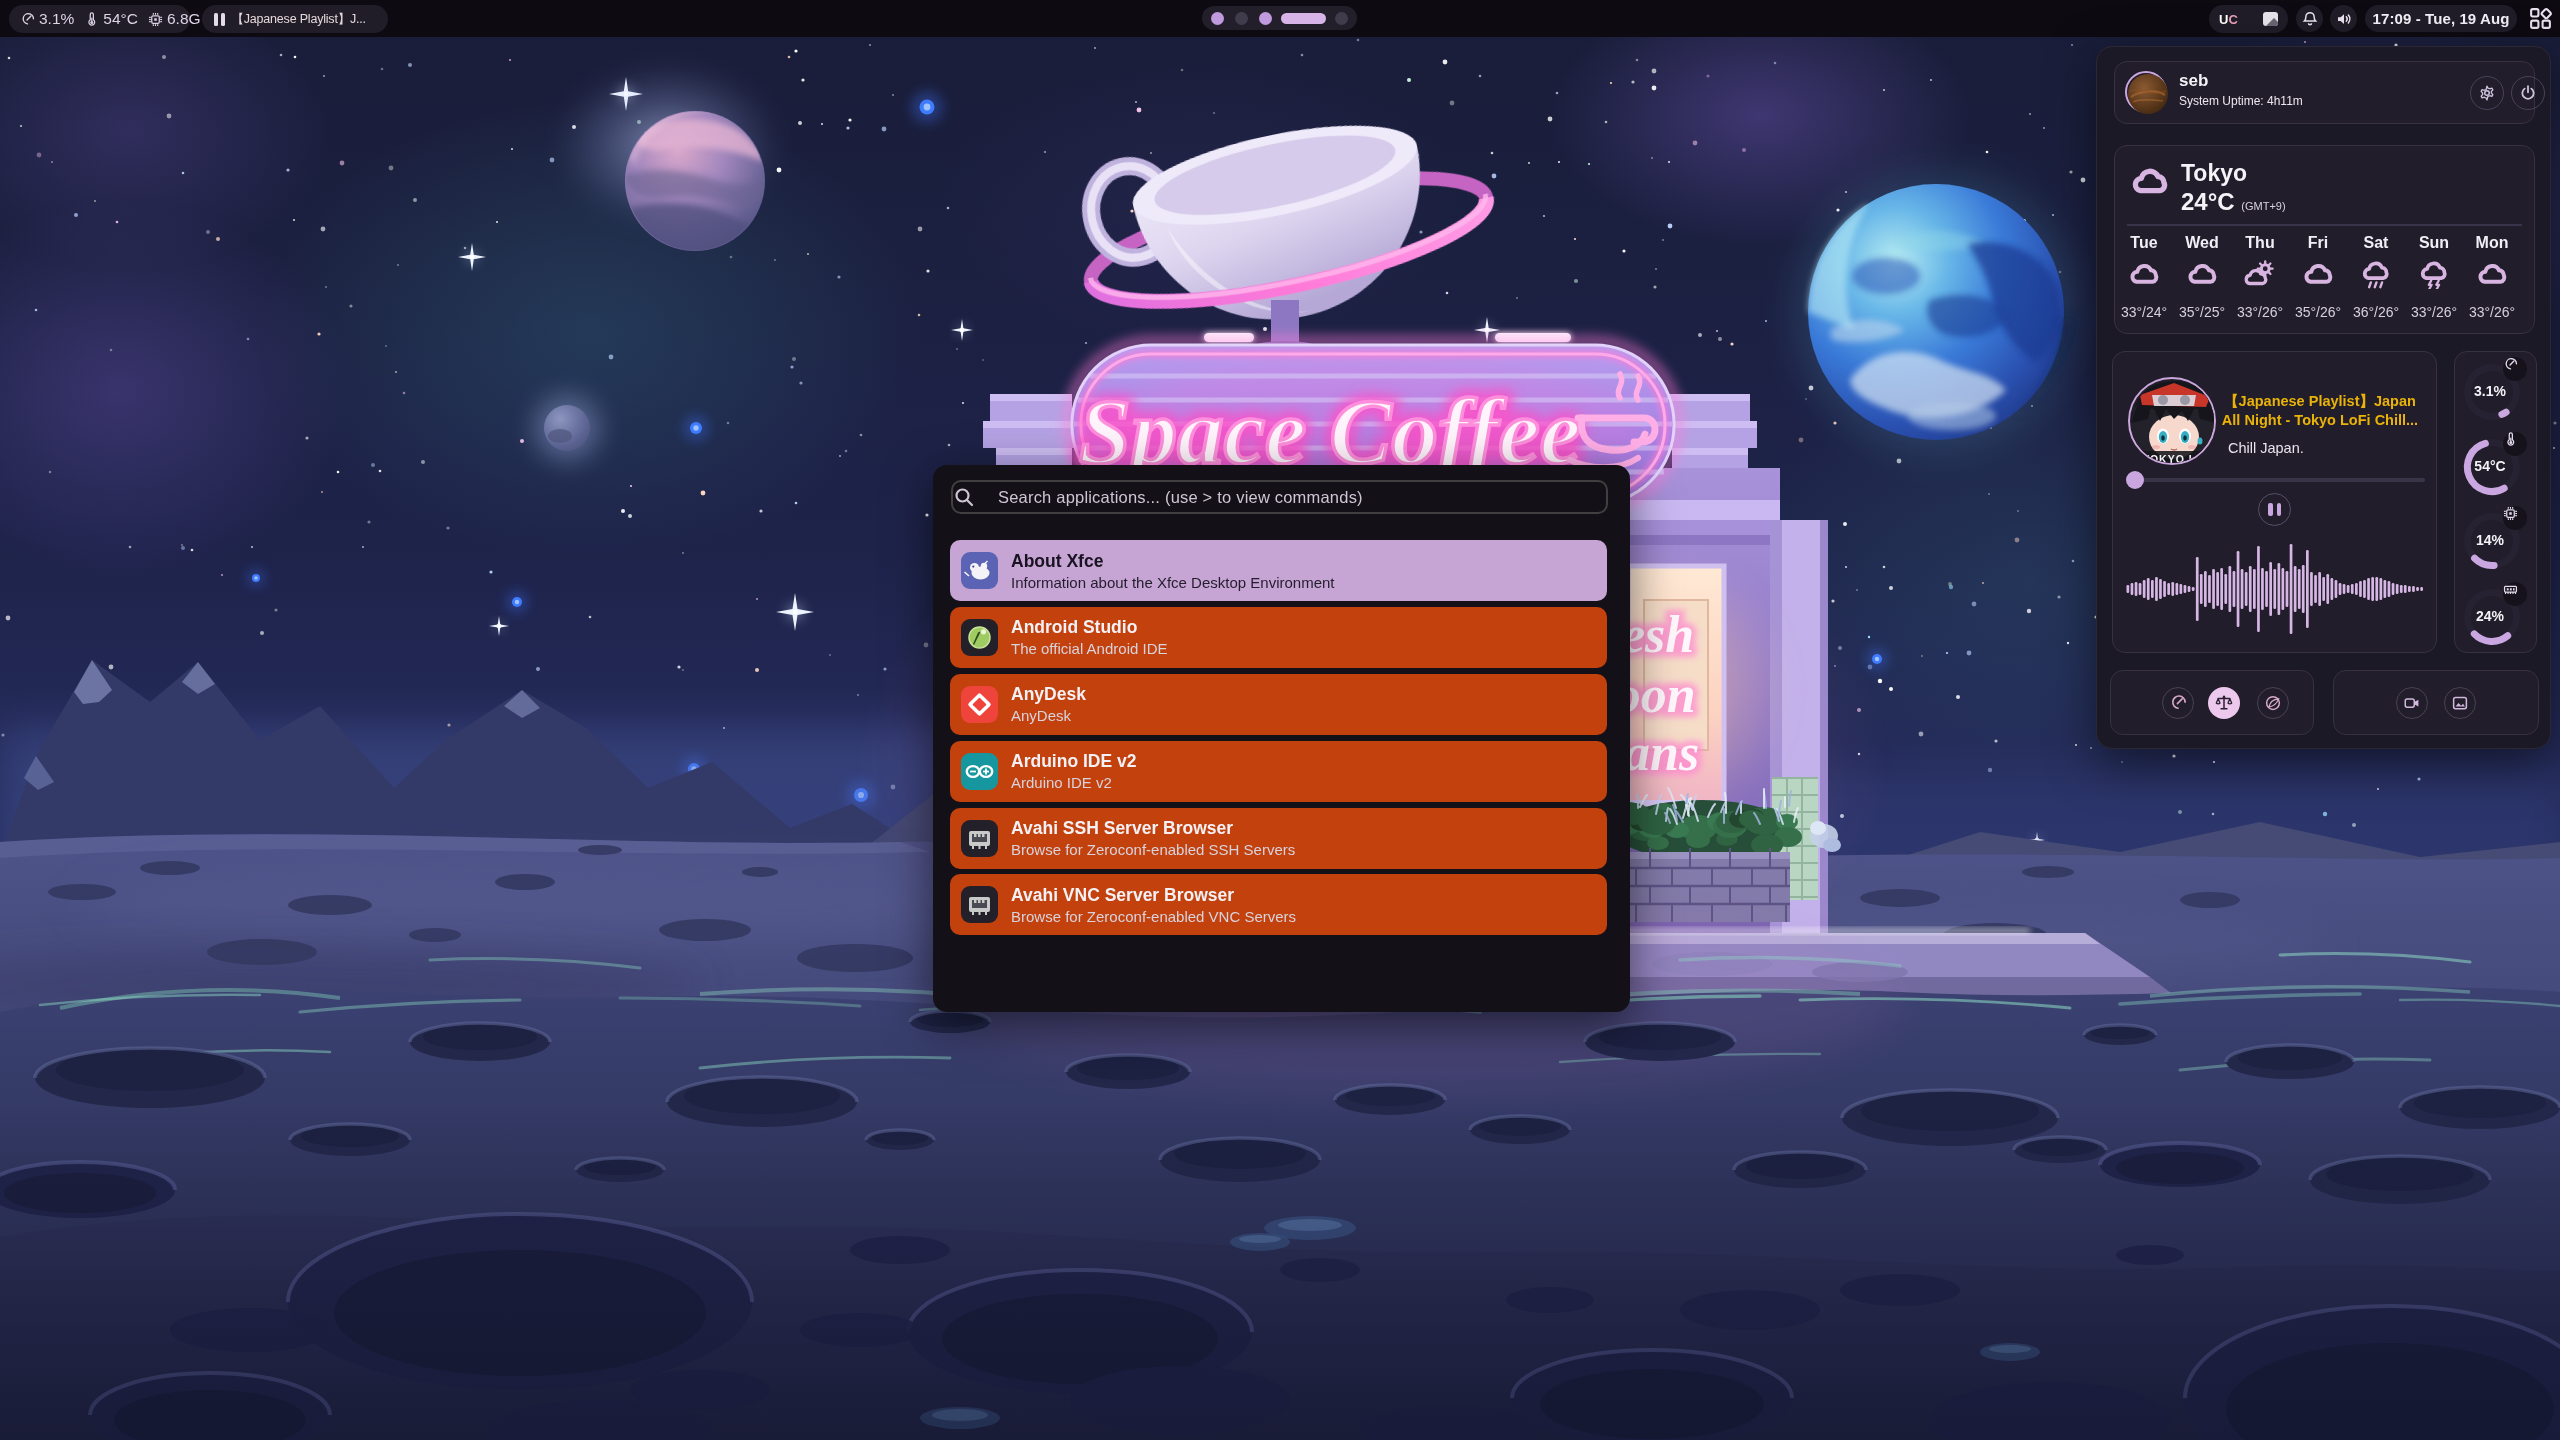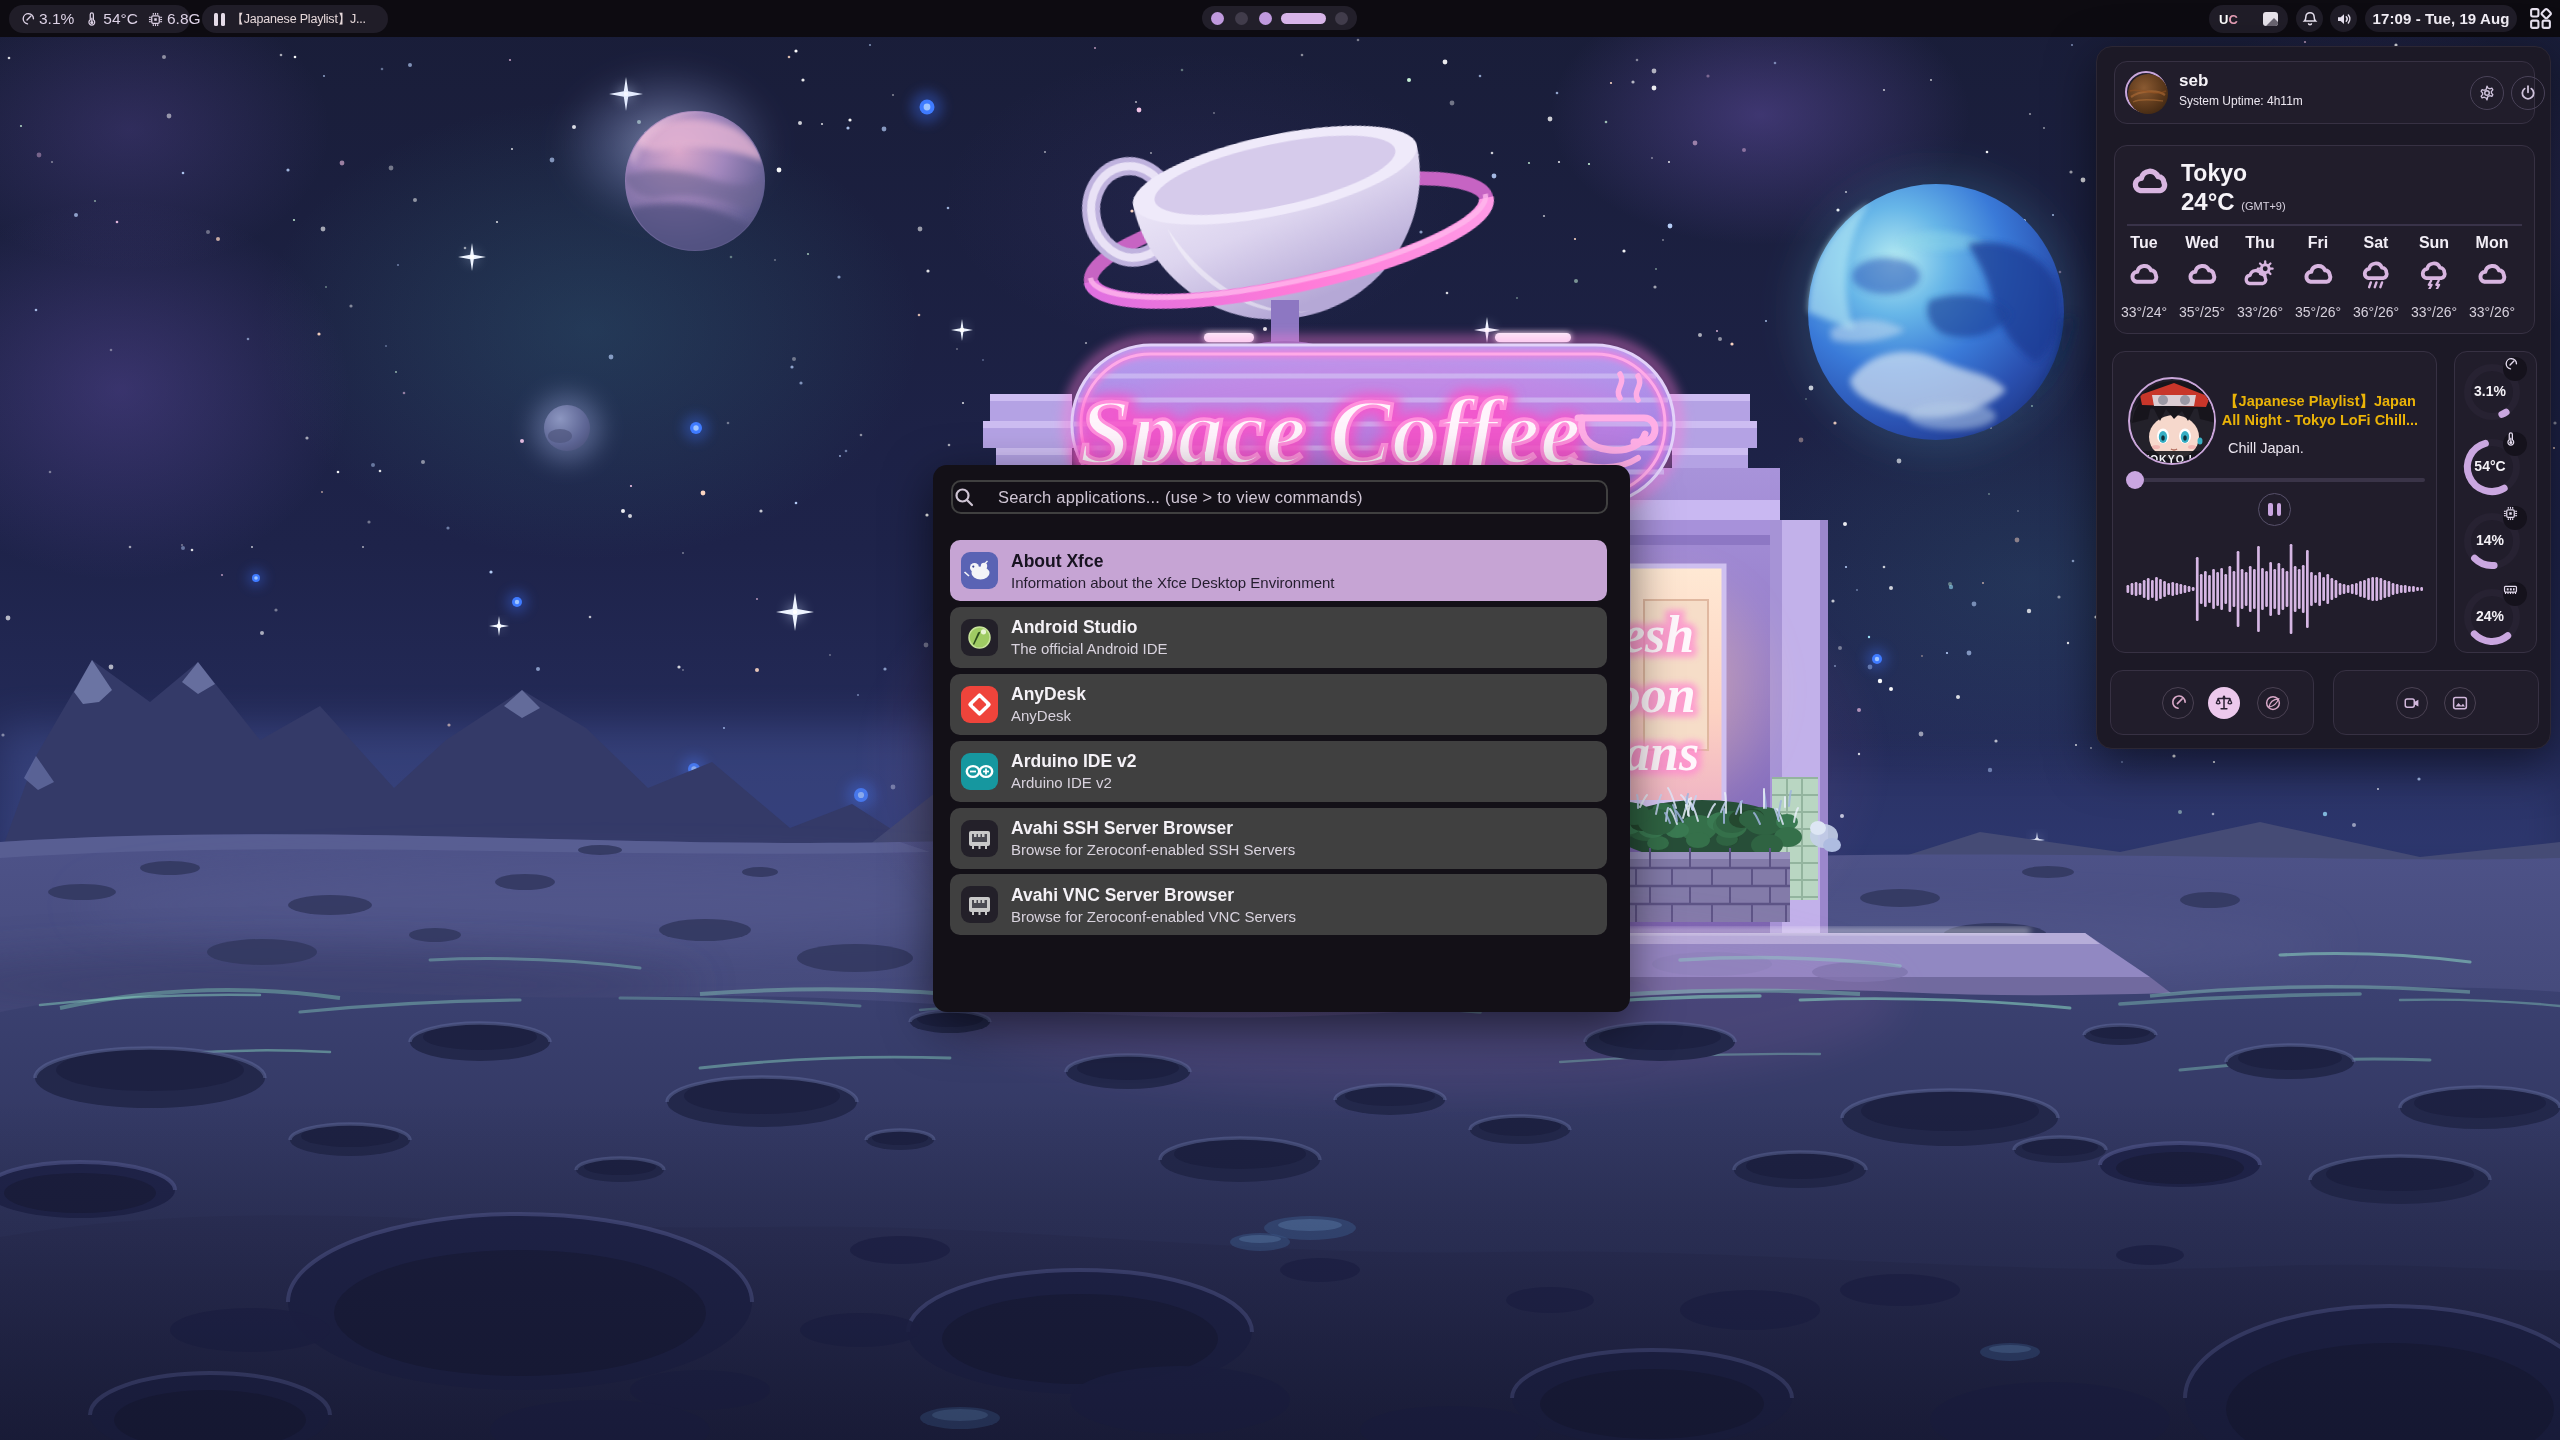--- a/index.html
+++ b/index.html
@@ -24,21 +24,21 @@
   color:#f4f0f8; font-size:15px; font-weight:bold; white-space:nowrap; letter-spacing:0.1px; }
 #gridbtn { position:absolute; left:2528px; top:6px; }
 
 
 #launcher { position:absolute; left:933px; top:465px; width:697px; height:547px;
   background:#131017; border-radius:14px; box-shadow:0 14px 48px rgba(0,0,0,0.55); }
 #search { position:absolute; left:18px; top:15px; width:657px; height:34px; border:2px solid #404040;
   border-radius:10px; display:flex; align-items:center; gap:23px;
   color:#cfc5d4; font-size:16.5px; letter-spacing:0.2px; }
 #rows { position:absolute; left:17px; top:75px; width:657px; }
-.row { height:61px; border-radius:10px; background:#404040; margin-bottom:5.9px;
+.row { height:61px; border-radius:10px; background:#c2410c; margin-bottom:5.9px;
   display:flex; align-items:center; padding-left:11px; gap:13px; }
 .row.sel { background:#c6a4d4; }
 .ricon { width:37px; height:37px; flex:0 0 37px; }
 .ricon svg { display:block; }
 .rtitle { font-size:17.5px; font-weight:bold; color:#f4f1f6; margin-bottom:2px; }
 .rsub { font-size:15px; color:#d9d3de; }
 .sel .rtitle { color:#181321; }
 .sel .rsub { color:#241d2e; }
 
 

